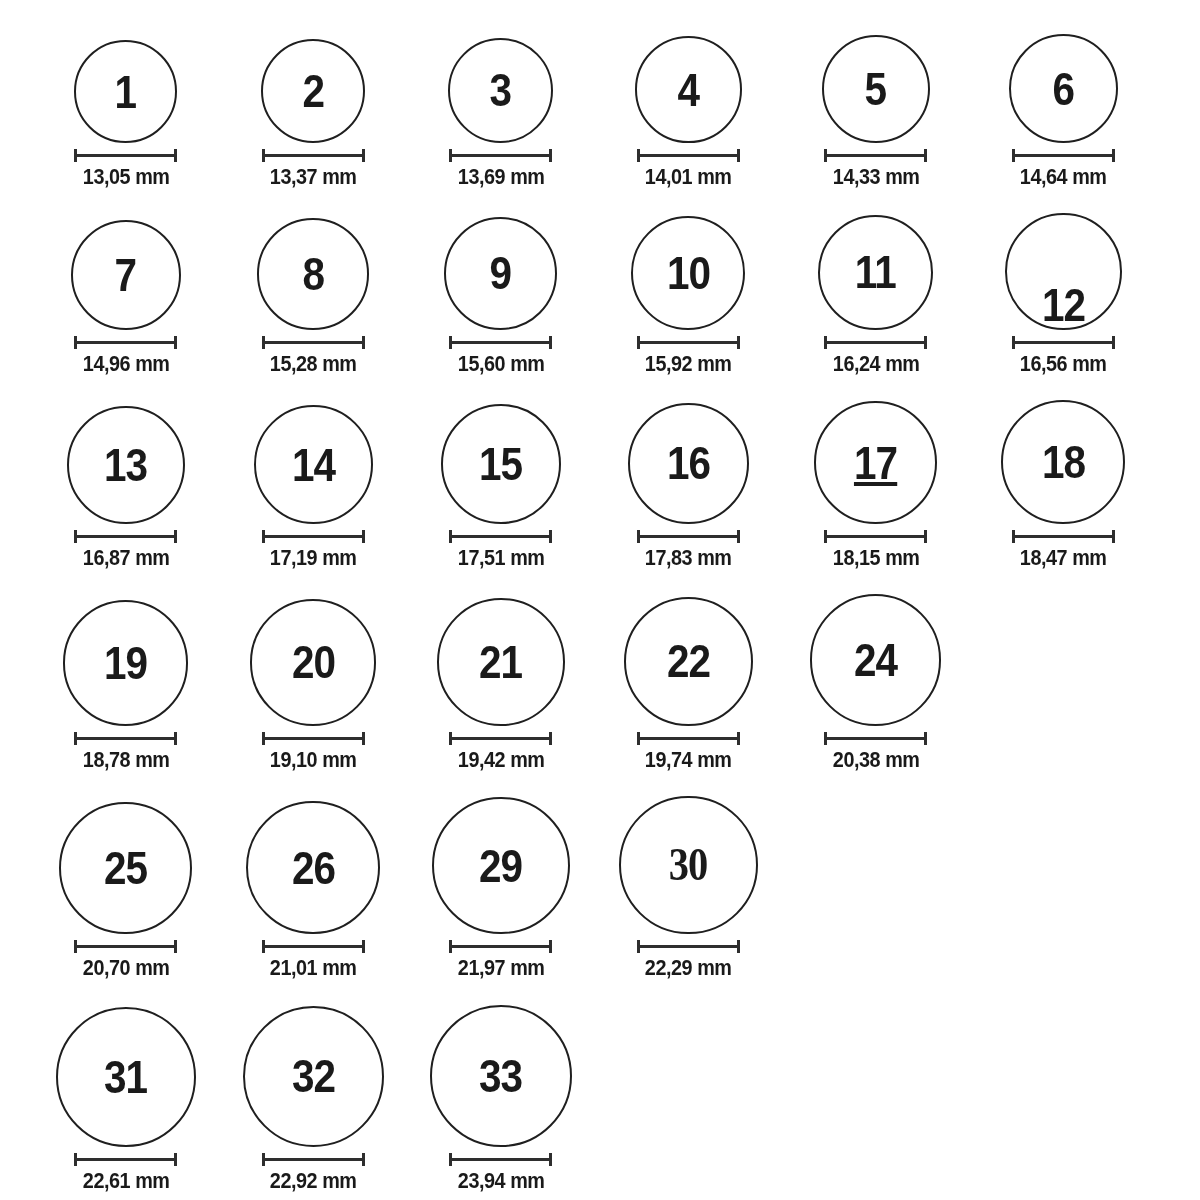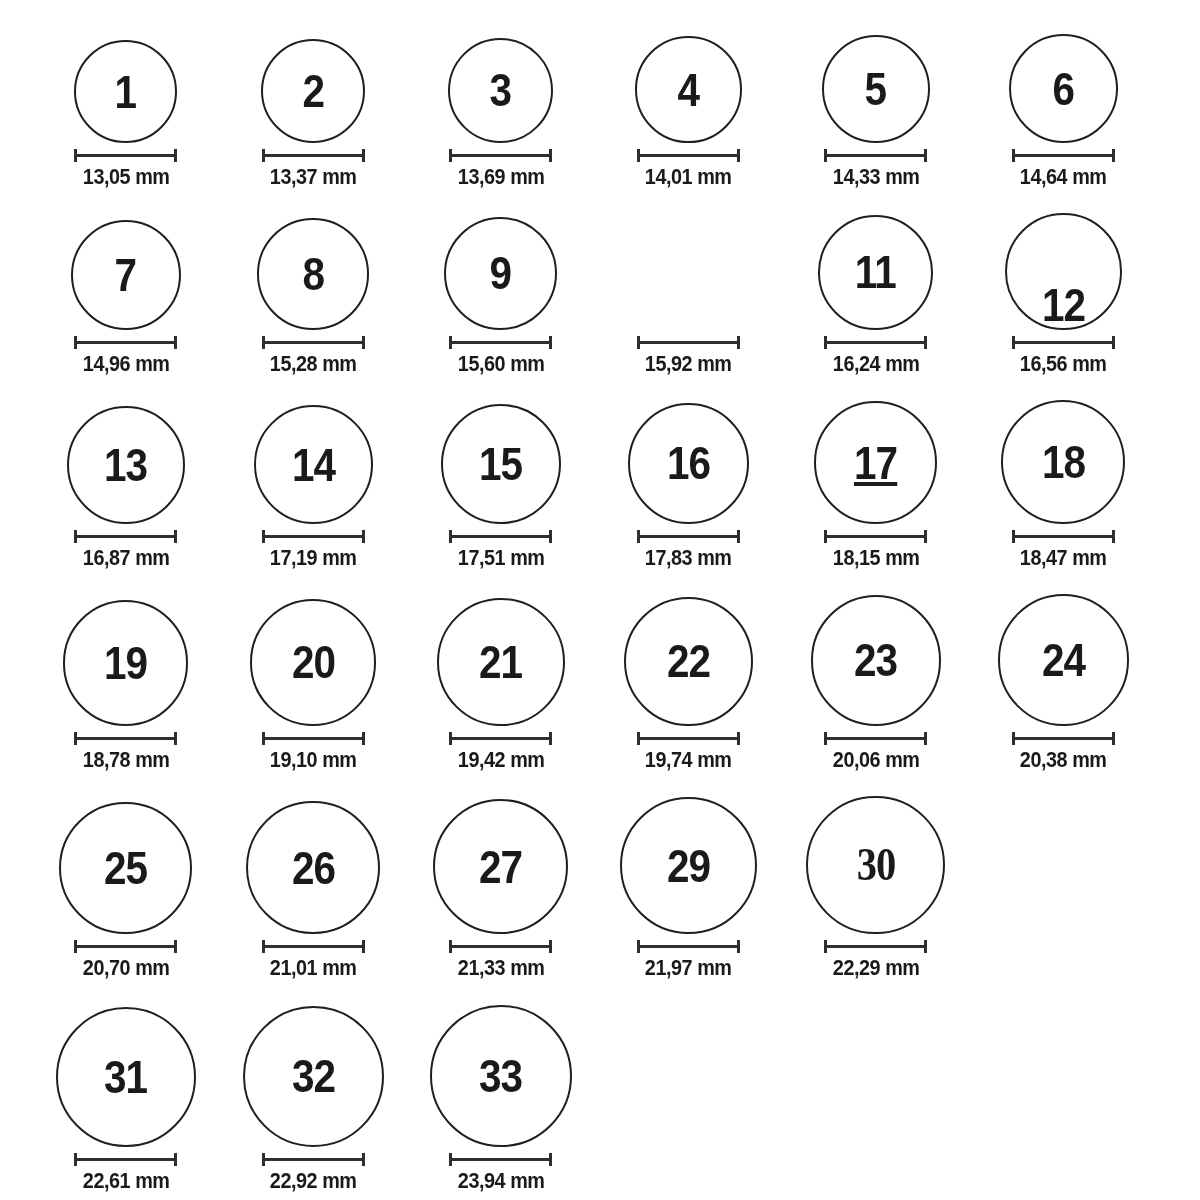--- a/index.html
+++ b/index.html
@@ -168,20 +168,23 @@
     <div class="circle" style="width: 112.861px; height: 112.861px;">
       <span class="num">9</span>
     </div>
     <div class="measure">
       <div class="bar"></div>
     </div>
     <div class="label">15,60 mm</div>
   </div>
 
   <div class="cell">
+    <div class="circle" style="width: 114.093px; height: 114.093px;">
+      <span class="num">10</span>
+    </div>
     <div class="measure">
       <div class="bar"></div>
     </div>
     <div class="label">15,92 mm</div>
   </div>
 
   <div class="cell">
     <div class="circle" style="width: 115.326px; height: 115.326px;">
       <span class="num">11</span>
     </div>
@@ -296,29 +299,20 @@
   <div class="cell">
     <div class="circle" style="width: 128.88px; height: 128.88px;">
       <span class="num">22</span>
     </div>
     <div class="measure">
       <div class="bar"></div>
     </div>
     <div class="label">19,74 mm</div>
   </div>
 
-  <div class="cell">
-    <div class="circle" style="width: 130.112px; height: 130.112px;">
-      <span class="num">23</span>
-    </div>
-    <div class="measure">
-      <div class="bar"></div>
-    </div>
-    <div class="label">20,06 mm</div>
-  </div>
 
   <div class="cell">
     <div class="circle" style="width: 131.344px; height: 131.344px;">
       <span class="num">24</span>
     </div>
     <div class="measure">
       <div class="bar"></div>
     </div>
     <div class="label">20,38 mm</div>
   </div>
@@ -337,29 +331,20 @@
   <div class="cell">
     <div class="circle" style="width: 133.809px; height: 133.809px;">
       <span class="num">26</span>
     </div>
     <div class="measure">
       <div class="bar"></div>
     </div>
     <div class="label">21,01 mm</div>
   </div>
 
-  <div class="cell">
-    <div class="circle" style="width: 135.041px; height: 135.041px;">
-      <span class="num">27</span>
-    </div>
-    <div class="measure">
-      <div class="bar"></div>
-    </div>
-    <div class="label">21,33 mm</div>
-  </div>
 
 
   <div class="cell">
     <div class="circle" style="width: 137.505px; height: 137.505px;">
       <span class="num">29</span>
     </div>
     <div class="measure">
       <div class="bar"></div>
     </div>
     <div class="label">21,97 mm</div>

